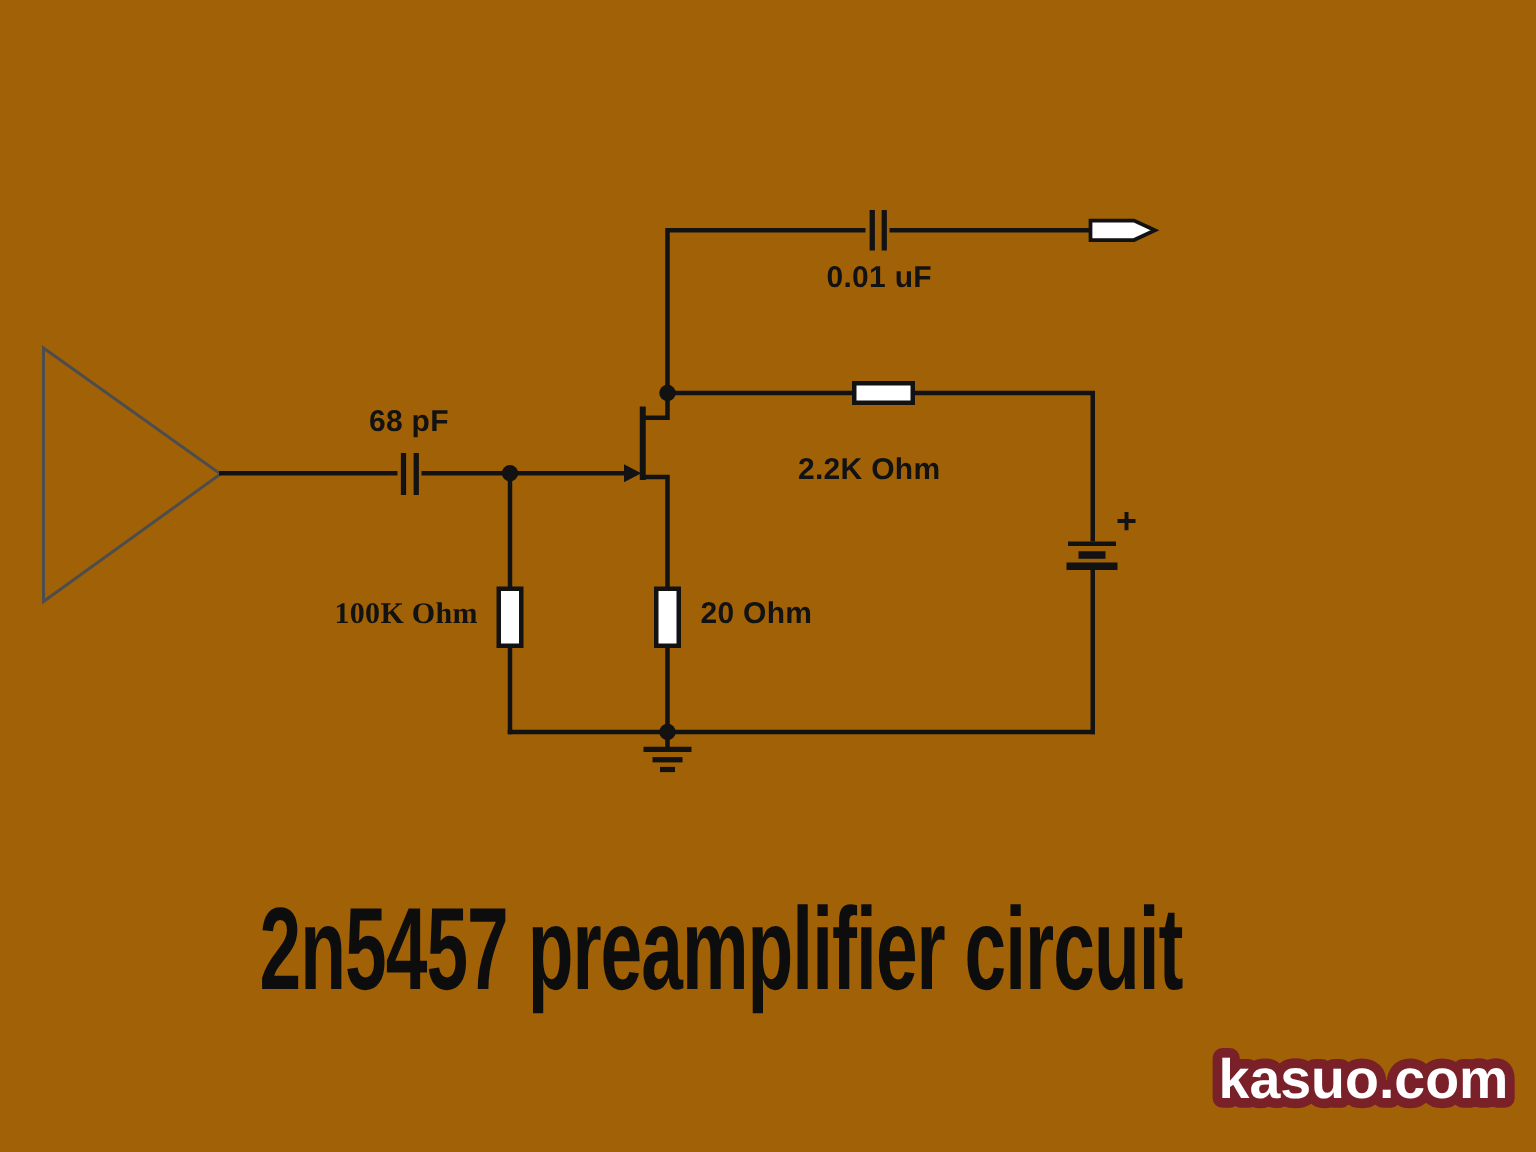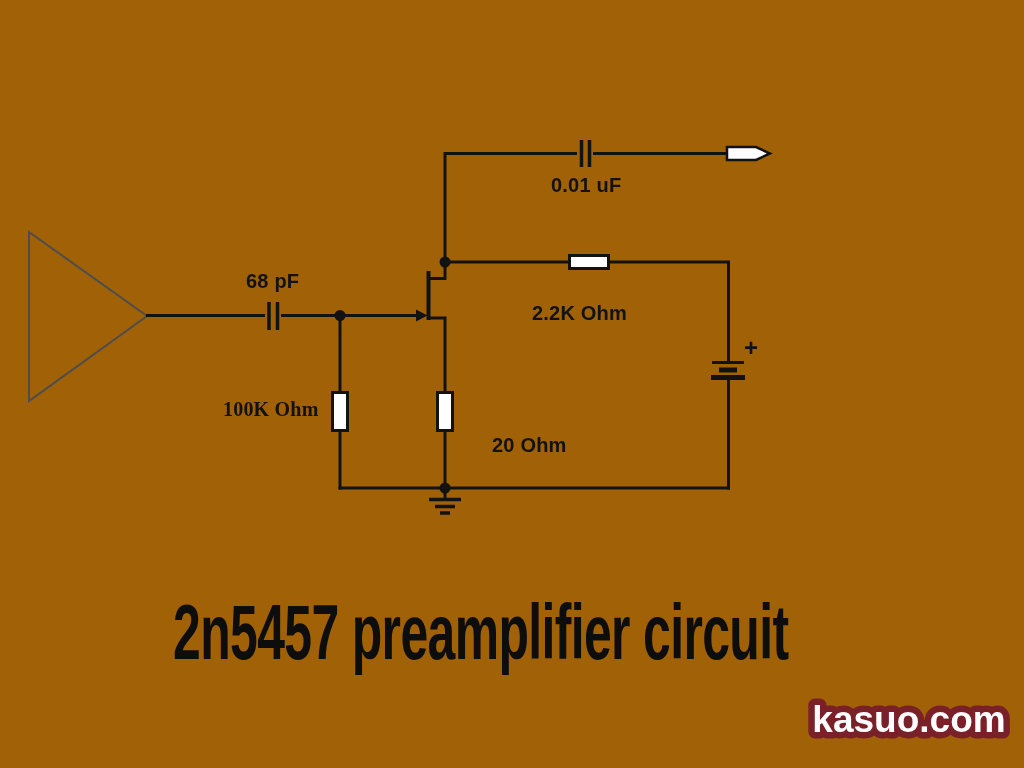--- a/index.html
+++ b/index.html
@@ -135,21 +135,21 @@
 
   <div class="lbl" style="left:246px;top:270px;">68 pF</div>
 
   <div class="lbl" style="left:532px;top:280px;margin-top:22px;">2.2K Ohm</div>
 
 
   <div class="lbl lbl-plus" style="left:744px;top:334px;">+</div>
 
   <div class="lbl" style="left:223px;top:398px;font-family:Liberation Serif, serif;">100K Ohm</div>
 
-  <div class="lbl" style="left:492px;top:398px;margin-top:36px;">20 Ohm</div>
+  <div class="lbl" style="left:467px;top:398px;">20 Ohm</div>
 
   <div class="title-wrap">
     <span class="title-text">2n5457 preamplifier circuit</span>
   </div>
 
   <svg class="watermark-svg" width="222" height="62" viewBox="0 0 222 62">
     <text class="wm-text" x="111" y="44" text-anchor="middle" fill="#ffffff" stroke="#7a2028" stroke-width="13" stroke-linejoin="round" stroke-linecap="round" paint-order="stroke fill">kasuo.com</text>
   </svg>
 
 </div>

